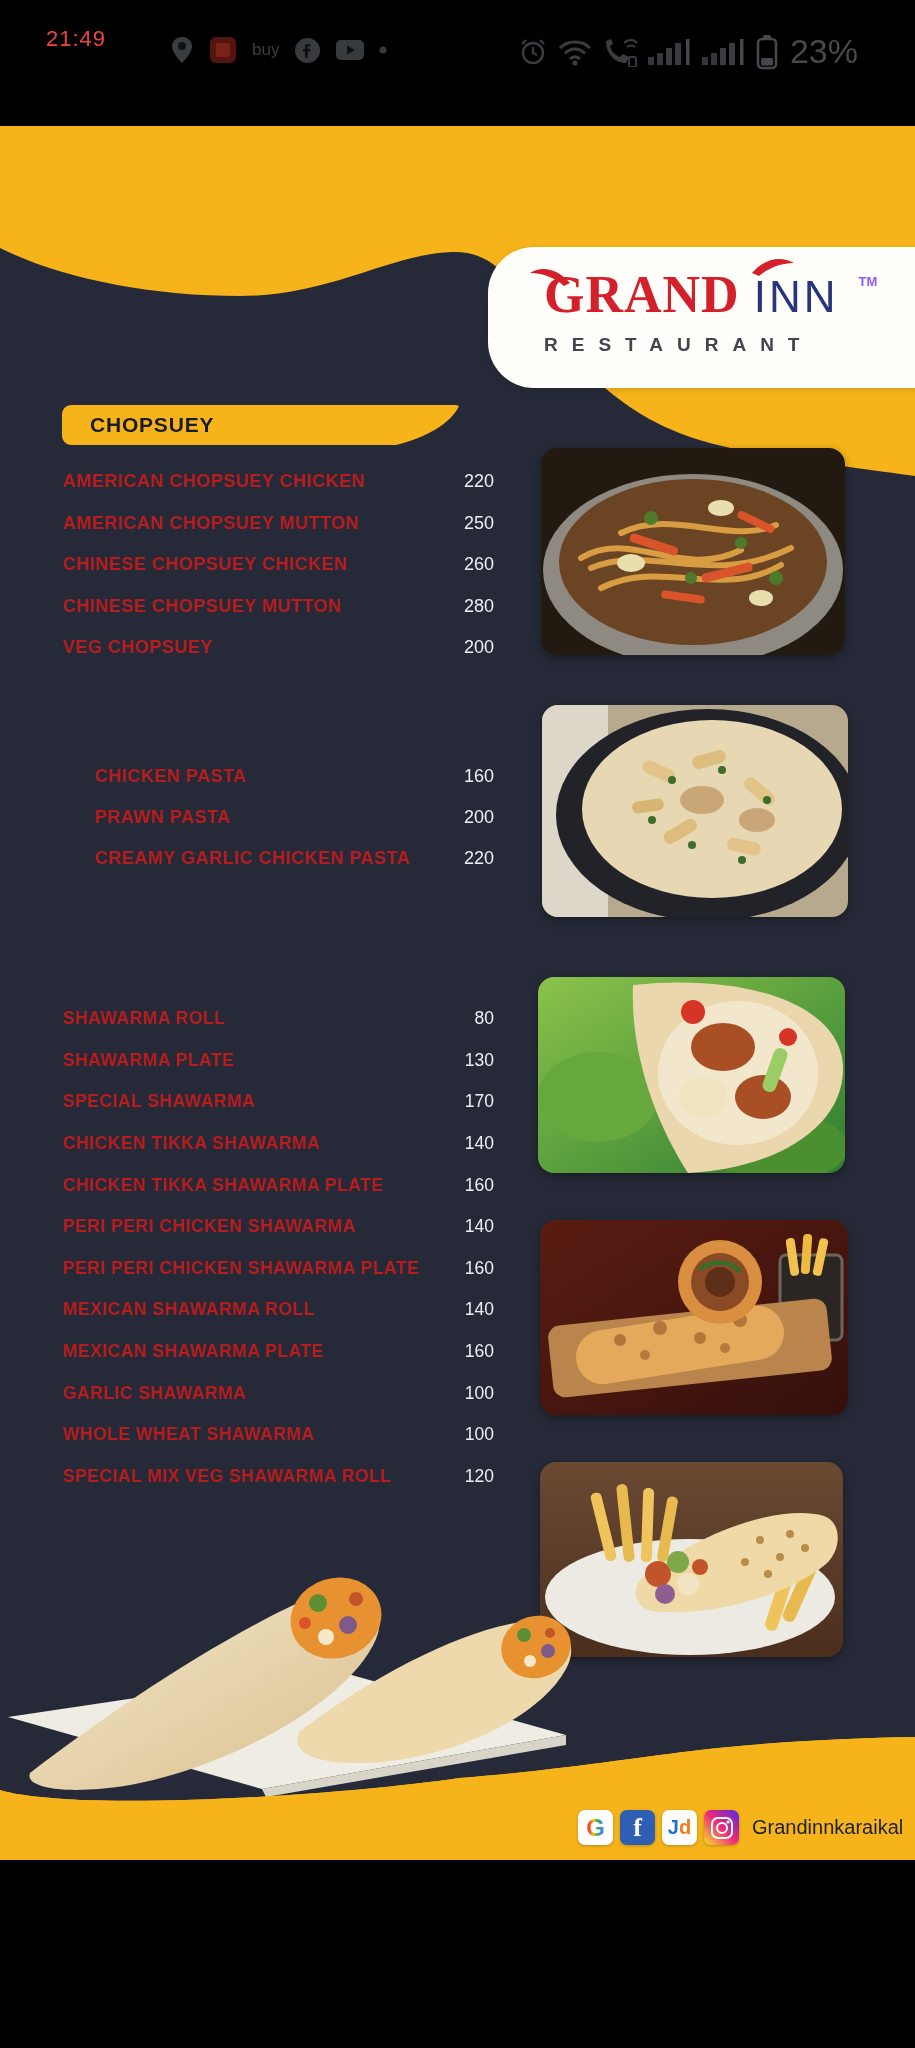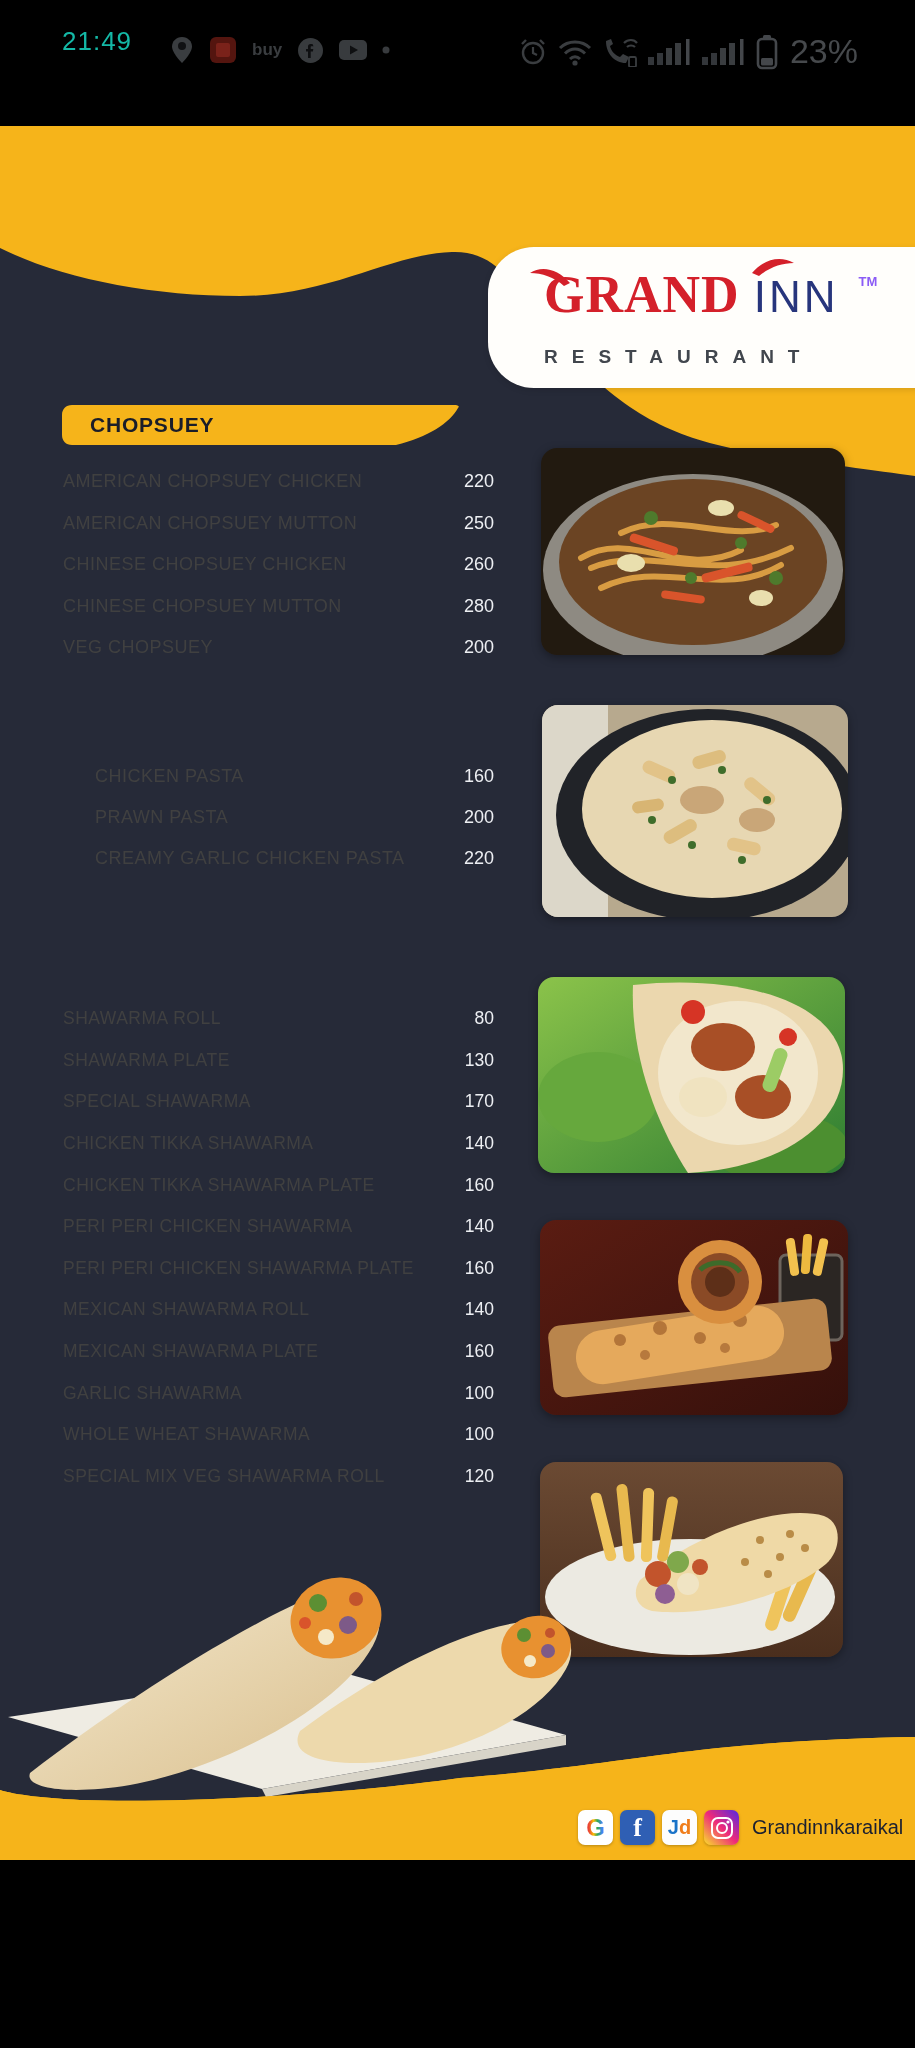--- a/index.html
+++ b/index.html
@@ -1,56 +1,56 @@
 <!DOCTYPE html>
 <html><head>
 <meta charset="utf-8">
 <style>
   html,body{margin:0;padding:0;background:#000;}
   #phone{position:relative;width:915px;height:2048px;background:#000;margin:0 auto;
          font-family:"Liberation Sans",sans-serif;overflow:hidden;}
 
   
   .statusbar{position:absolute;left:0;top:0;width:915px;height:126px;background:#000;}
-  .sb-time{position:absolute;left:62px;top:26px;font-size:26px;color:#14b8a6;letter-spacing:1px;}
+  .sb-time{position:absolute;left:46px;top:26px;font-size:22px;color:#ef4444;letter-spacing:1px;}
   .sb-left{position:absolute;left:170px;top:36px;display:flex;align-items:center;gap:15px;}
   .sb-right{position:absolute;right:57px;top:32px;display:flex;align-items:center;gap:10px;}
   .sb-ic{display:inline-flex;align-items:center;justify-content:center;}
-  .sb-buy{font-size:17px;font-weight:bold;color:#3a3d40;}
+  .sb-buy{font-size:17px;font-weight:normal;color:#3a3d40;}
   .sb-batt-txt{font-size:34px;color:#46494c;margin-left:2px;}
 
   
   .poster{position:absolute;left:0;top:126px;width:915px;height:1734px;background:#F6B41A;overflow:hidden;}
   .blob-svg,.wave-svg,.wraps-svg{position:absolute;left:0;top:0;}
   .wave-svg{pointer-events:none;}
 
   
   .logo-card{position:absolute;left:488px;top:121px;width:470px;height:141px;background:#fffefb;
              border-radius:46px;box-shadow:0 2px 6px rgba(0,0,0,.12);}
   .logo-inner{position:absolute;left:56px;top:18px;}
   .logo-line1{display:flex;align-items:baseline;position:relative;}
   .logo-grand{font-family:"Liberation Serif",serif;font-weight:bold;font-size:52px;color:#D4202A;letter-spacing:1px;}
   .logo-inn{font-size:44px;color:#27357C;letter-spacing:3px;margin-left:14px;}
   .logo-tm{font-size:13px;color:#8b5cf6;margin-left:20px;position:relative;top:-26px;font-weight:bold;}
-  .logo-sub{margin-top:22px;font-size:19px;font-weight:bold;color:#41464D;letter-spacing:14px;}
+  .logo-sub{margin-top:10px;font-size:19px;font-weight:bold;color:#41464D;letter-spacing:14px;}
   .wing{position:absolute;}
 
   
   .banner{position:absolute;left:62px;width:398px;height:48px;}
   .banner svg{position:absolute;left:0;top:0;}
   .banner-label{position:absolute;left:28px;top:0;height:40px;display:flex;align-items:center;
                 font-size:21px;font-weight:bold;color:#1A1D29;letter-spacing:.8px;}
   #banner-chopsuey{top:279px;} #banner-pasta{top:586px;} #banner-shawarma{top:827px;}
 
   
   .menu-list{position:absolute;left:63px;width:431px;}
   #list-chopsuey{top:335px;} #list-pasta{top:630px;} #list-shawarma{top:872px;}
   .mi{display:flex;justify-content:space-between;align-items:center;height:41.5px;}
   #list-pasta .mi{height:41px;margin-left:32px;} #list-shawarma .mi{height:41.6px;}
-  .nm{font-size:18px;color:#404040;letter-spacing:.5px;font-weight:400;white-space:nowrap;}
+  .nm{font-size:18px;color:#b91c1c;letter-spacing:.5px;font-weight:700;white-space:nowrap;}
   .pr{font-size:18px;color:#EDEFF3;font-weight:500;}
   #list-shawarma .nm,#list-shawarma .pr{font-size:17.5px;}
 
   
   .photo{position:absolute;border-radius:16px;overflow:hidden;box-shadow:0 3px 10px rgba(0,0,0,.35);}
   #photo-1{left:541px;top:322px;width:304px;height:207px;}
   #photo-2{left:542px;top:579px;width:306px;height:212px;}
   #photo-3{left:538px;top:851px;width:307px;height:196px;}
   #photo-4{left:540px;top:1094px;width:308px;height:195px;}
   #photo-5{left:540px;top:1336px;width:303px;height:195px;}

